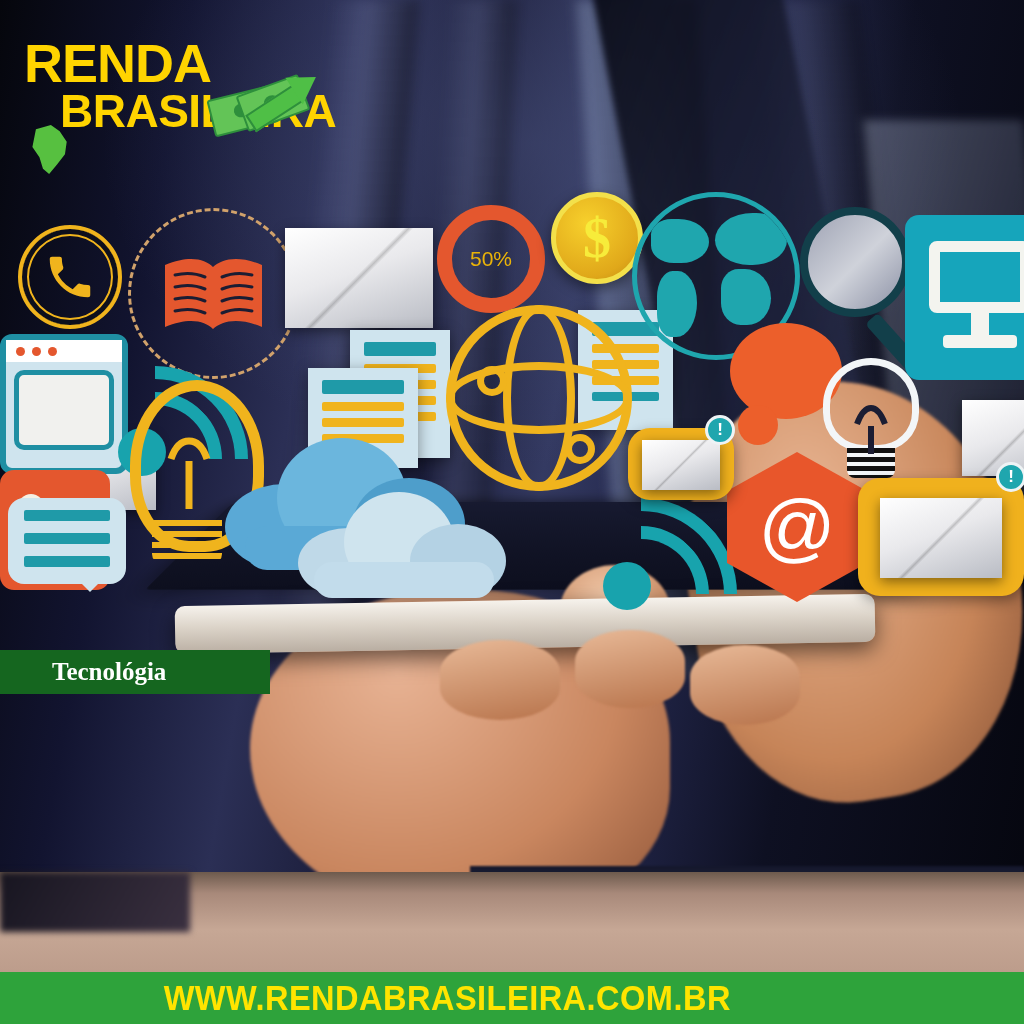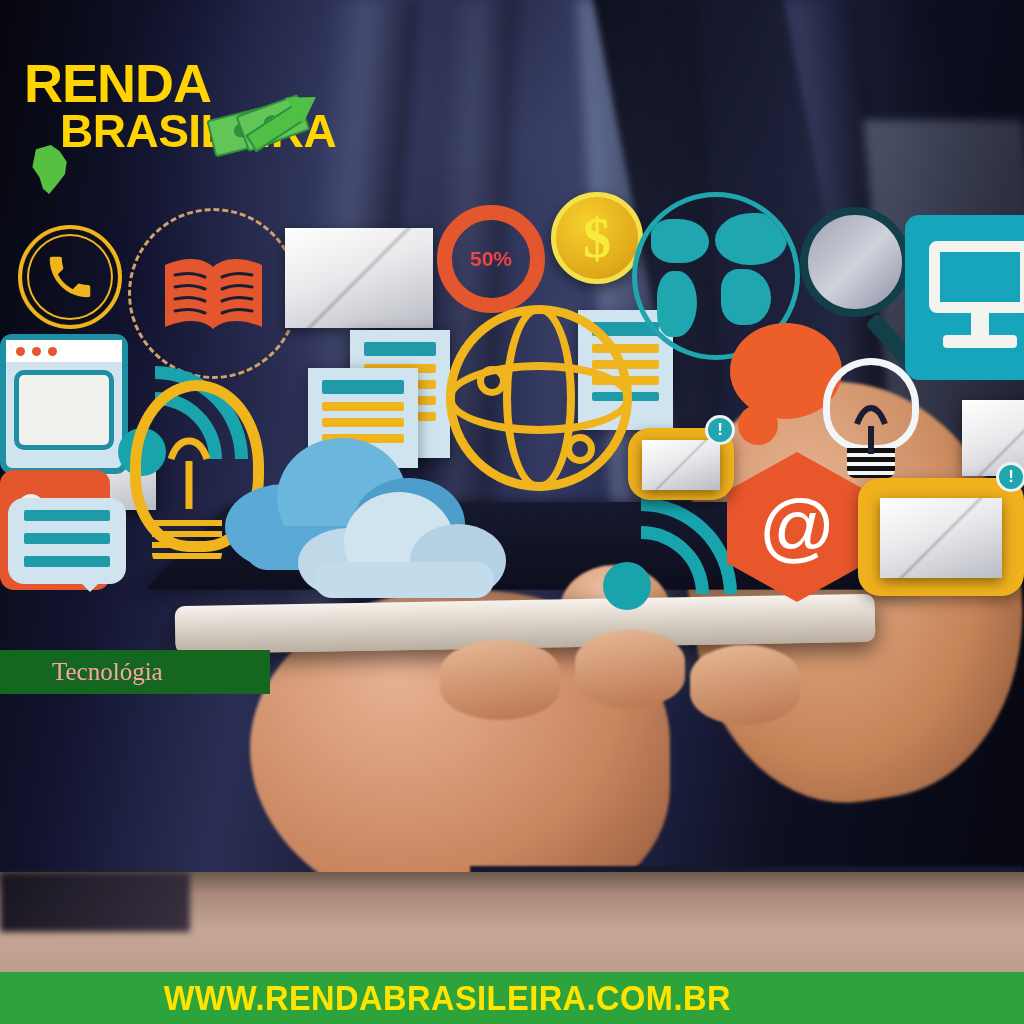--- a/index.html
+++ b/index.html
@@ -74,21 +74,21 @@
   .chat-line{height:11px;background:#1f9aa8;border-radius:2px;margin:12px 16px;}
   .card-orange{left:0px;top:470px;width:110px;height:120px;border-radius:14px;background:#e4572e;}
   .card-orange .bub{position:absolute;left:18px;top:24px;width:26px;height:26px;border-radius:50%;background:#f5efe3;}
   .cloud{position:absolute;border-radius:50%;}
   .doc{position:absolute;background:#cfe4ee;box-shadow:0 4px 14px rgba(0,0,0,.4);}
   .doc .hdr{height:14px;background:#1f9aa8;margin:12px 14px 8px 14px;border-radius:2px;}
   .doc .ln{height:9px;background:#f0b41d;margin:7px 14px;border-radius:2px;}
   .doc .ln.t{background:#1f9aa8;}
   .ring50{left:437px;top:205px;width:108px;height:108px;border-radius:50%;
       border:15px solid #e4572e;box-sizing:border-box;display:flex;align-items:center;justify-content:center;}
-  .ring50 span{color:#ef4444;font-weight:700;font-size:21px;font-family:"Liberation Sans",sans-serif;}
+  .ring50 span{color:#eab308;font-weight:400;font-size:21px;font-family:"Liberation Sans",sans-serif;}
   .coin{left:551px;top:192px;width:92px;height:92px;border-radius:50%;
       background:radial-gradient(circle at 38% 32%,#f7d02c,#e0a81a 70%,#c08b10 100%);
       border:5px solid #f3e04a;box-sizing:border-box;display:flex;align-items:center;justify-content:center;
       box-shadow:0 5px 14px rgba(0,0,0,.45);}
   .coin span{color:#f7ec3a;font-size:56px;font-weight:700;line-height:1;font-family:"Liberation Serif",serif;}
   .globe{left:632px;top:192px;width:168px;height:168px;border-radius:50%;
       border:5px solid #1fa6ae;box-sizing:border-box;overflow:hidden;}
   .globe .land{position:absolute;background:#1fa6ae;border-radius:40% 60% 55% 45%;}
   .wireglobe{left:446px;top:305px;width:186px;height:186px;border-radius:50%;border:9px solid #f0b41d;box-sizing:border-box;}
   .wireglobe .e{position:absolute;border:8px solid #f0b41d;border-radius:50%;box-sizing:border-box;}
@@ -108,38 +108,38 @@
   .mail-badge{position:absolute;border-radius:22px;background:#f0b11d;box-shadow:0 5px 14px rgba(0,0,0,.4);}
   .notif{position:absolute;width:30px;height:30px;border-radius:50%;background:#1fa6ae;border:3px solid #eef3f5;
       box-sizing:border-box;color:#fff;font-weight:700;font-size:17px;display:flex;align-items:center;justify-content:center;
       font-family:"Liberation Sans",sans-serif;}
   .bulb-white{position:absolute;left:823px;top:358px;width:96px;height:120px;}
   .bulb-white .gl{position:absolute;inset:0 0 26px 0;border:7px solid #f3f6f8;border-radius:50% 50% 42% 42%;}
   .bulb-white .bs{position:absolute;left:24px;bottom:0;width:48px;height:30px;
       background:repeating-linear-gradient(180deg,#111 0,#111 5px,#f3f6f8 5px,#f3f6f8 9px);border-radius:0 0 8px 8px;}
 
   
-  .logo{position:absolute;left:14px;top:36px;width:300px;height:110px;margin-top:20px;}
+  .logo{position:absolute;left:14px;top:36px;width:300px;height:110px;}
   .logo .l1{position:absolute;left:10px;top:0;font-size:54px;font-weight:700;letter-spacing:-1px;color:#ffd400;
       font-family:"Liberation Sans",sans-serif;line-height:1;}
   .logo .l2{position:absolute;left:46px;top:52px;font-size:46px;font-weight:700;letter-spacing:-.5px;color:#ffd400;
       font-family:"Liberation Sans",sans-serif;line-height:1;}
   .brmap{position:absolute;left:14px;top:88px;width:44px;height:52px;background:#57c040;
       clip-path:polygon(18% 10%,52% 2%,72% 14%,88% 34%,84% 58%,66% 78%,48% 96%,34% 86%,26% 64%,10% 44%);}
   .money{position:absolute;left:196px;top:30px;width:110px;height:70px;}
   .bill{position:absolute;width:62px;height:34px;background:#63c457;border:2px solid #2e8f3c;border-radius:3px;}
   .bill .ov{position:absolute;left:22px;top:9px;width:16px;height:14px;border-radius:50%;background:#2e8f3c;}
   .arrow{position:absolute;left:36px;top:2px;width:70px;height:56px;}
   .arrow .shaft{position:absolute;left:0;top:30px;width:54px;height:16px;background:#4fbf46;transform:rotate(-33deg);border:2px solid #2e8f3c;}
   .arrow .head{position:absolute;right:-2px;top:0;width:0;height:0;border-left:26px solid #4fbf46;border-top:16px solid transparent;border-bottom:16px solid transparent;transform:rotate(-33deg);}
 
   
   .cat-badge{position:absolute;left:0;top:650px;width:270px;height:44px;background:#15661f;
       display:flex;align-items:center;}
-  .cat-badge span{color:#fca5a5;font-family:"Liberation Serif",serif;font-weight:400;font-size:25px;padding-left:52px;}
+  .cat-badge span{color:#ffffff;font-family:"Liberation Serif",serif;font-weight:700;font-size:25px;padding-left:52px;}
   .title-band{position:absolute;left:52px;top:705px;width:920px;height:156px;background:rgba(41,160,58,.93);}
   .title-band h1{margin:0;position:absolute;left:42px;top:36px;color:#fff;font-family:"Liberation Serif",serif;
       font-weight:700;font-size:40px;letter-spacing:.3px;white-space:nowrap;}
   .footer{position:absolute;left:0;right:0;top:972px;height:52px;background:#2ea33b;display:flex;align-items:center;}
   .footer span{color:#ffe400;font-family:"Liberation Sans",sans-serif;font-weight:700;font-size:35px;
       letter-spacing:.5px;padding-left:176px;transform:scaleX(.93);transform-origin:left center;}
 </style>
 </head>
 <body>
 

